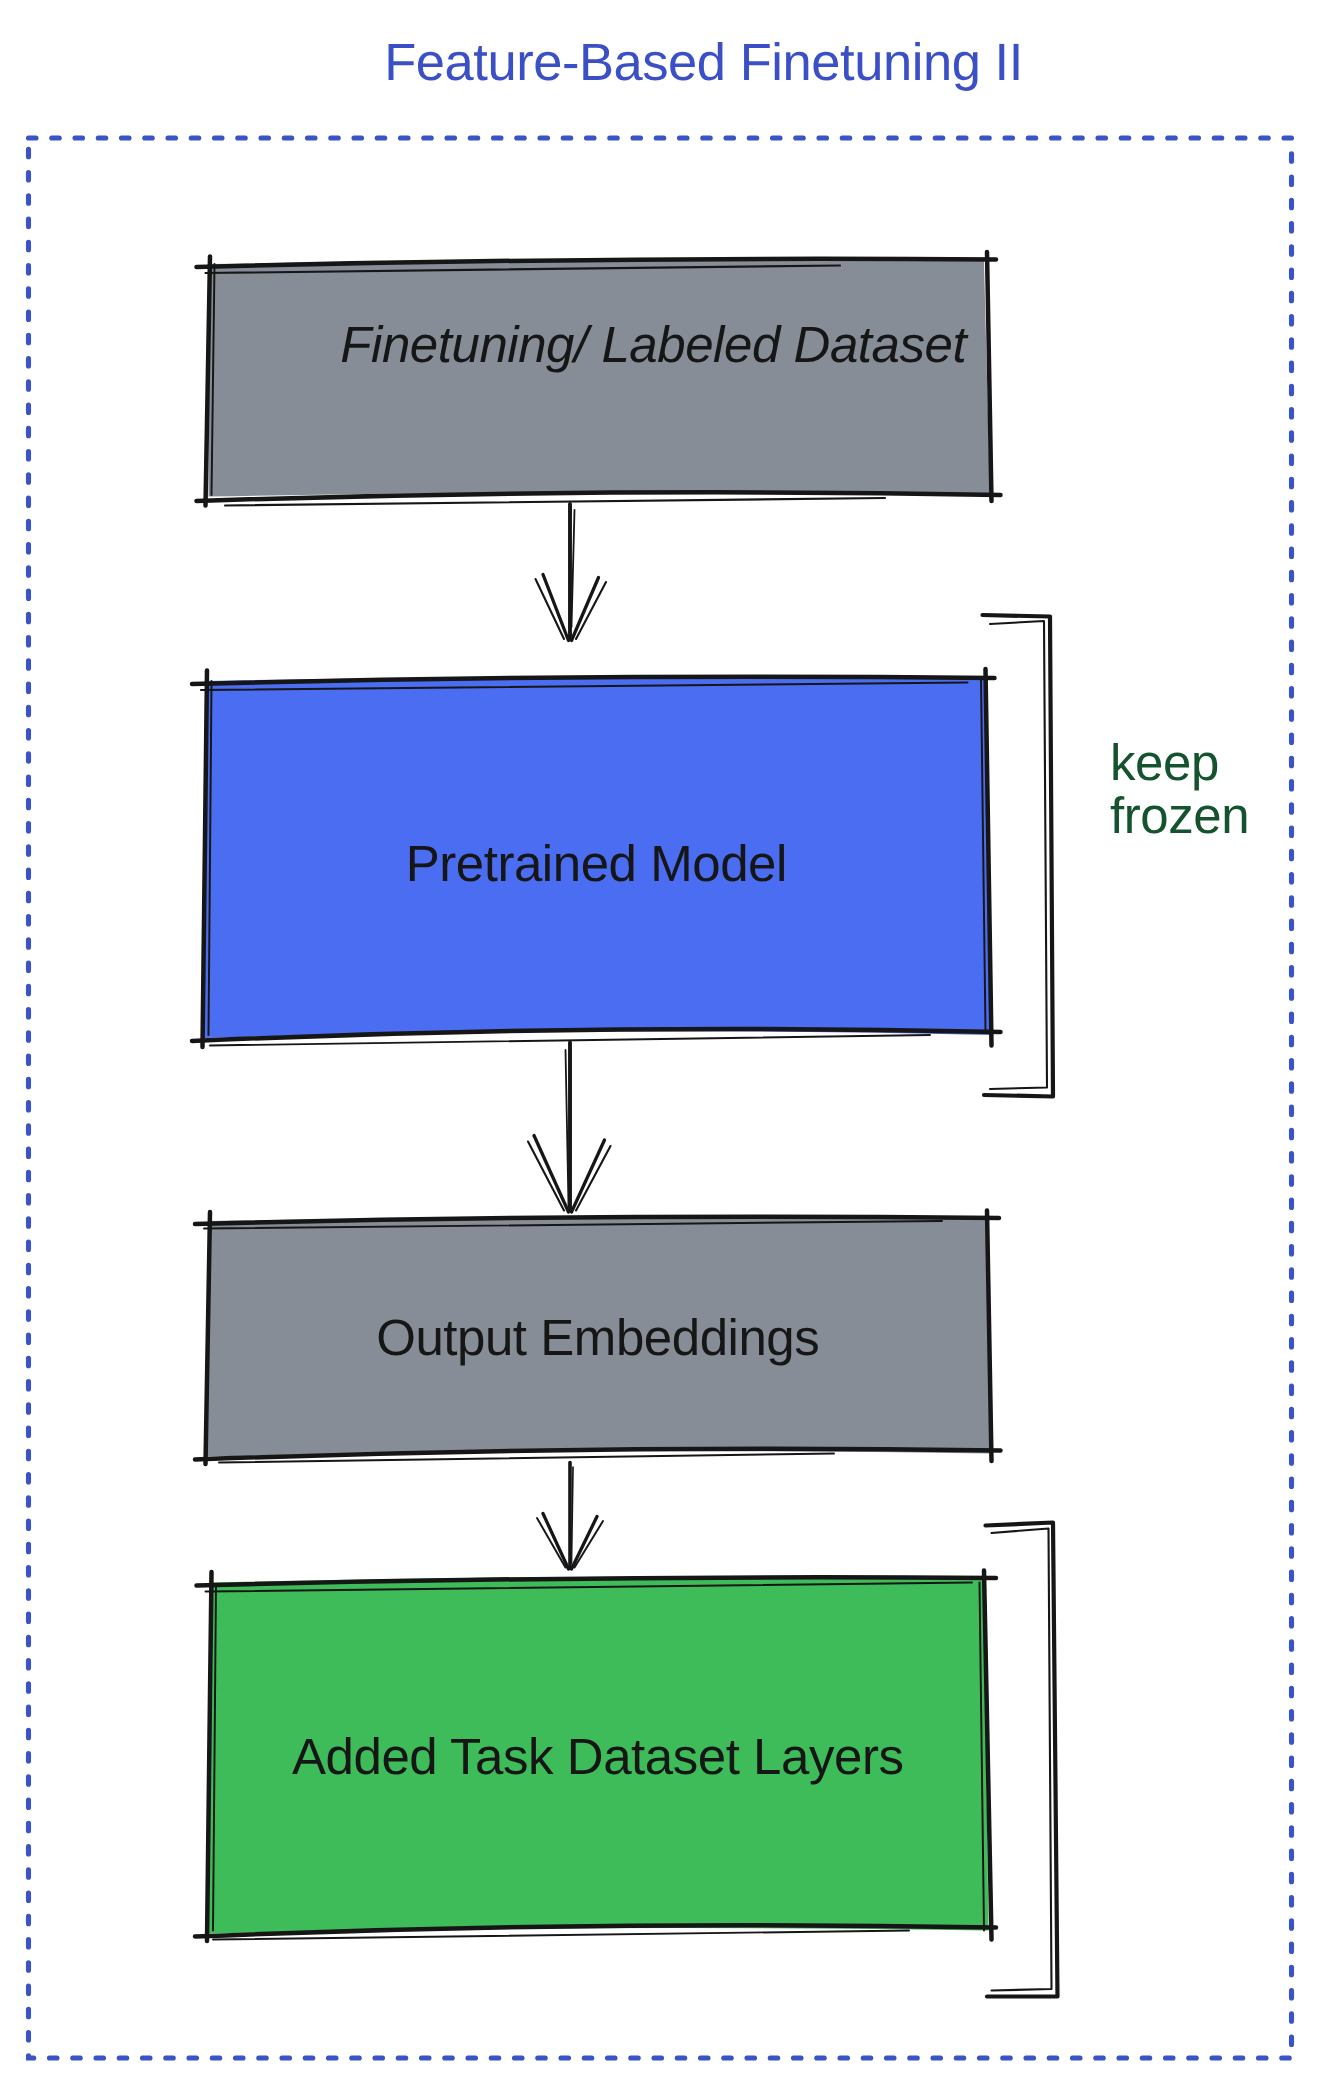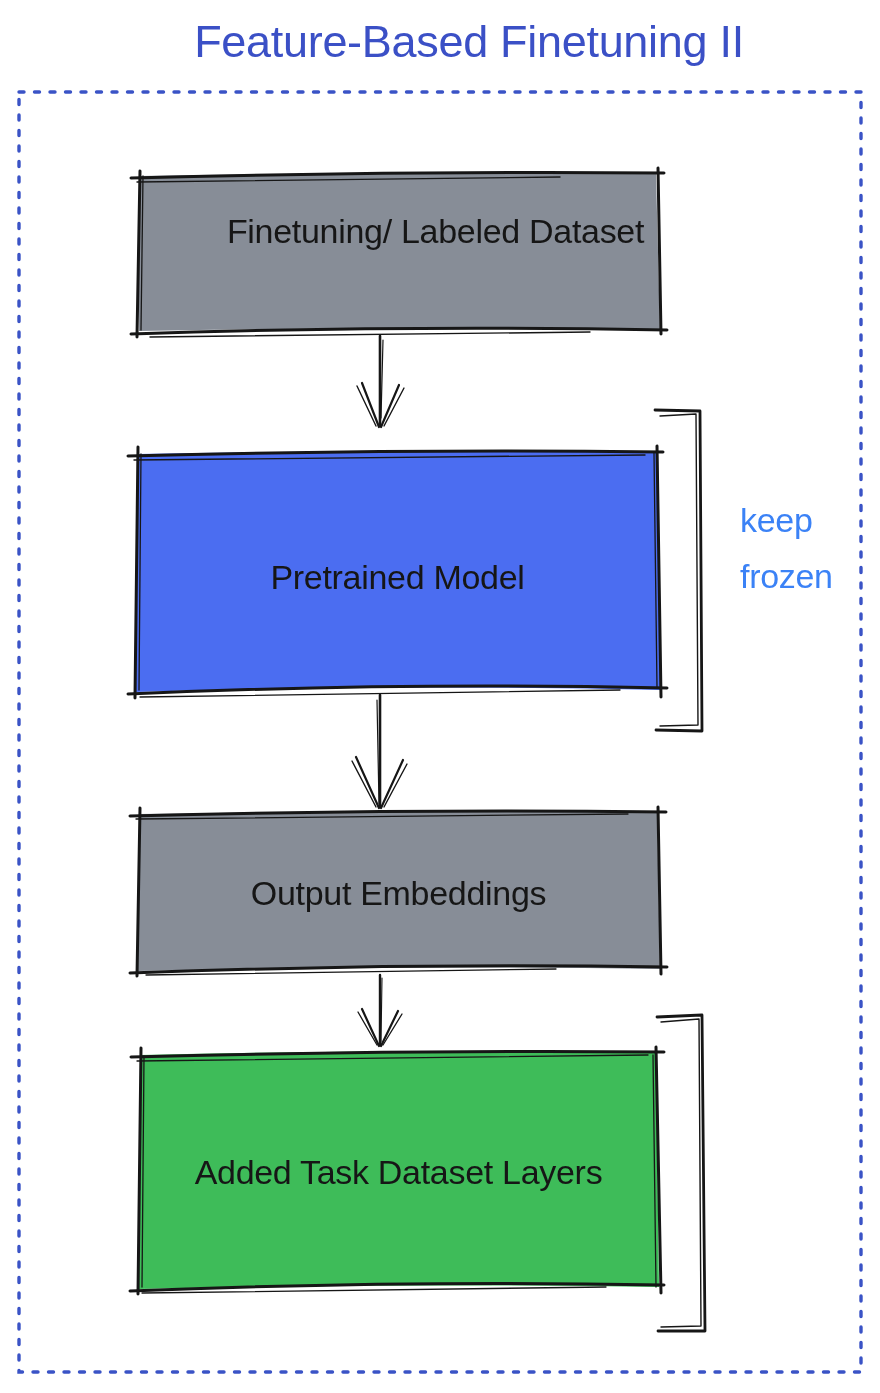--- a/index.html
+++ b/index.html
@@ -23,44 +23,44 @@
   }
   .diagram-title {
     position: absolute;
     top: 42px;
     left: 0;
     width: 880px;
     box-sizing: border-box;
     padding-left: 58px;
     transform: translateY(-50%);
     text-align: center;
-    font-size: 45px;
+    font-size: 35px;
     letter-spacing: -0.3px;
     color: #3B50C6;
   }
   .box-label {
     position: absolute;
     transform: translateY(-50%);
     text-align: center;
     font-size: 34px;
     letter-spacing: -0.3px;
     color: #161616;
   }
-  #label-dataset     { left: 137px; width: 597px; top: 231px; }
+  #label-dataset     { left: 137px; width: 597px; top: 231px; font-style: italic; }
   #label-pretrained  { left: 135px; width: 525px; top: 577px; }
   #label-embeddings  { left: 137px; width: 523px; top: 893px; }
   #label-task-layers { left: 137px; width: 523px; top: 1172px; }
   .side-label {
     position: absolute;
     left: 740px;
     font-size: 34px;
     letter-spacing: -0.3px;
-    line-height: 56px;
+    line-height: 35px;
     white-space: pre-line;
-    color: #3b82f6;
+    color: #14532d;
   }
   #annotation-keep-frozen { top: 492px; }
   #annotation-train-update { top: 1089px; }
 </style>
 </head>
 <body>
 
 <div class="canvas">
 
   <svg class="sketch-layer" width="880" height="1393" viewBox="0 0 880 1393" xmlns="http://www.w3.org/2000/svg">

